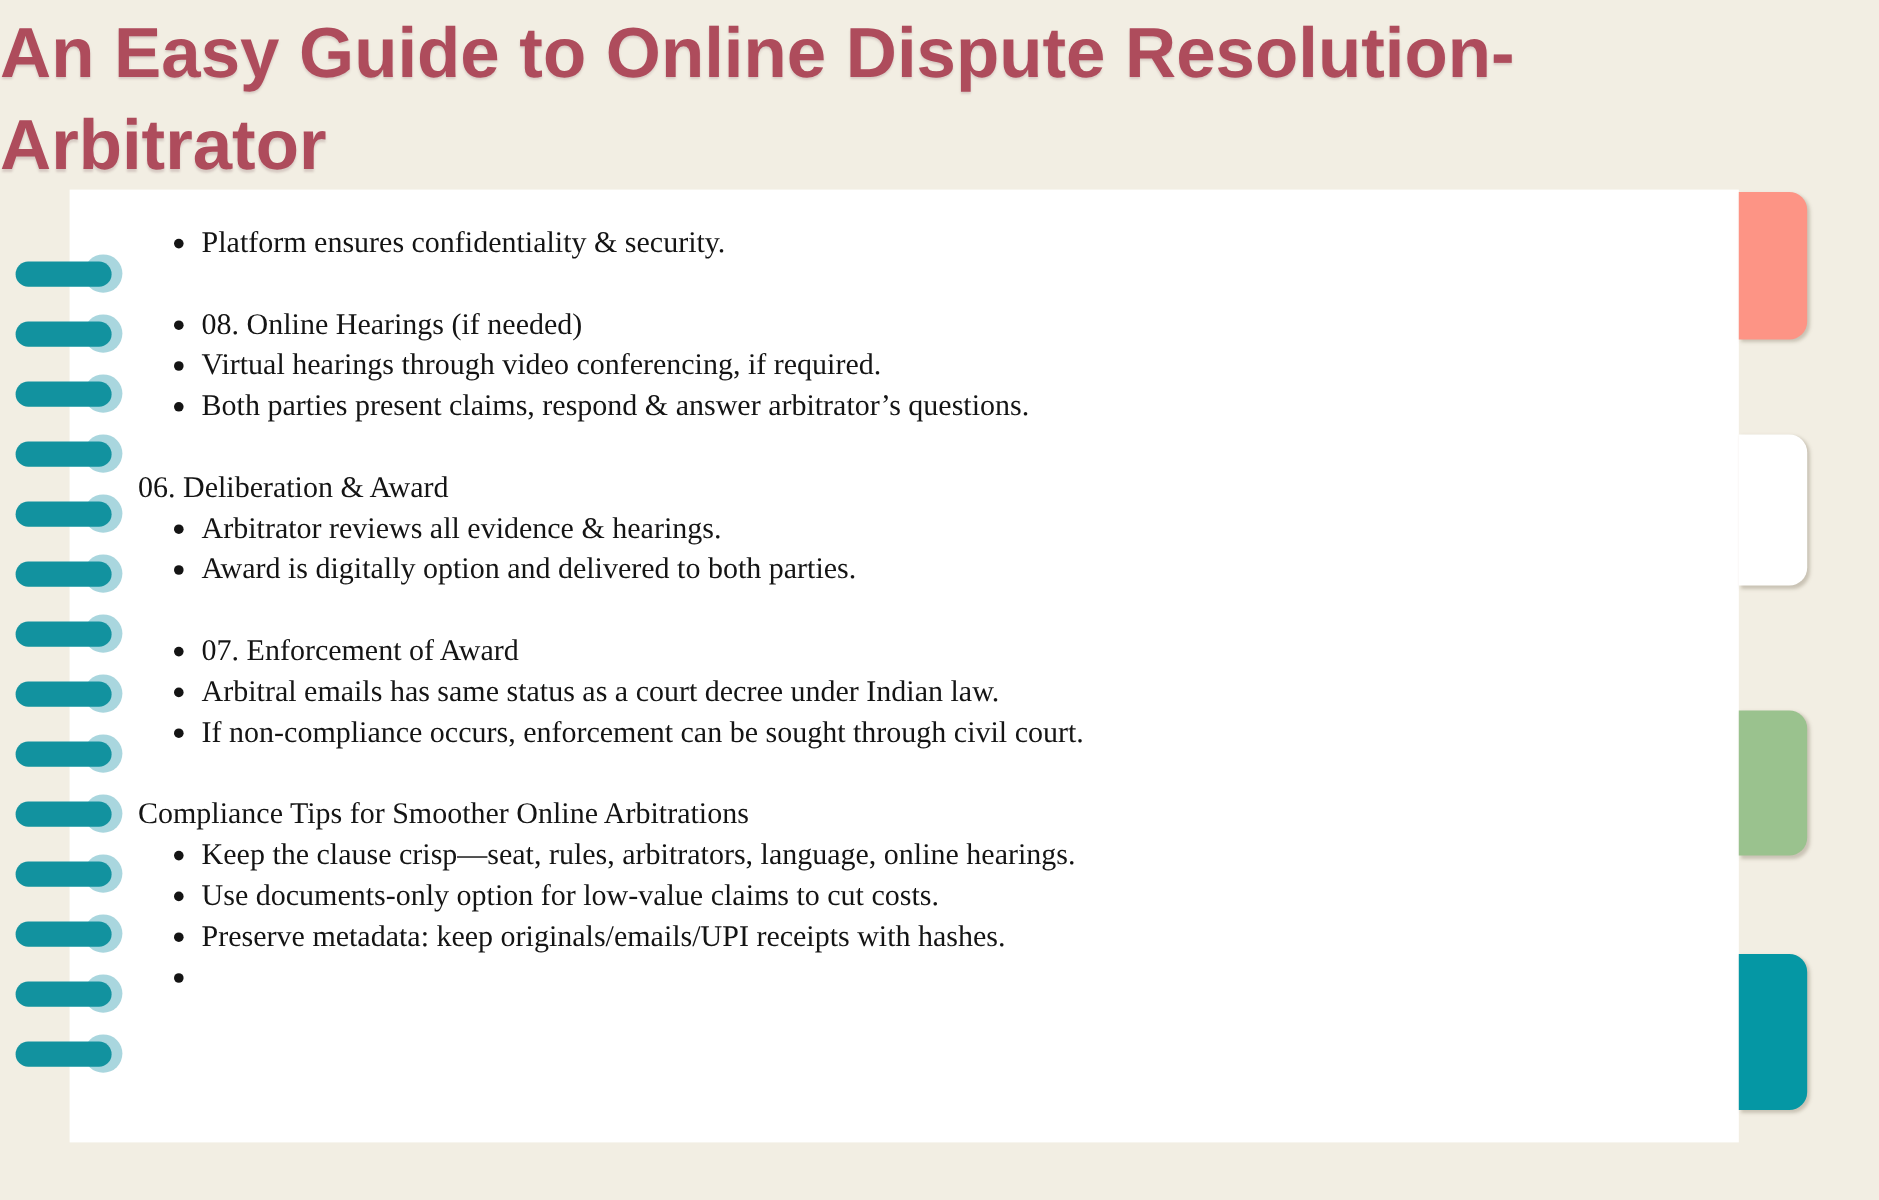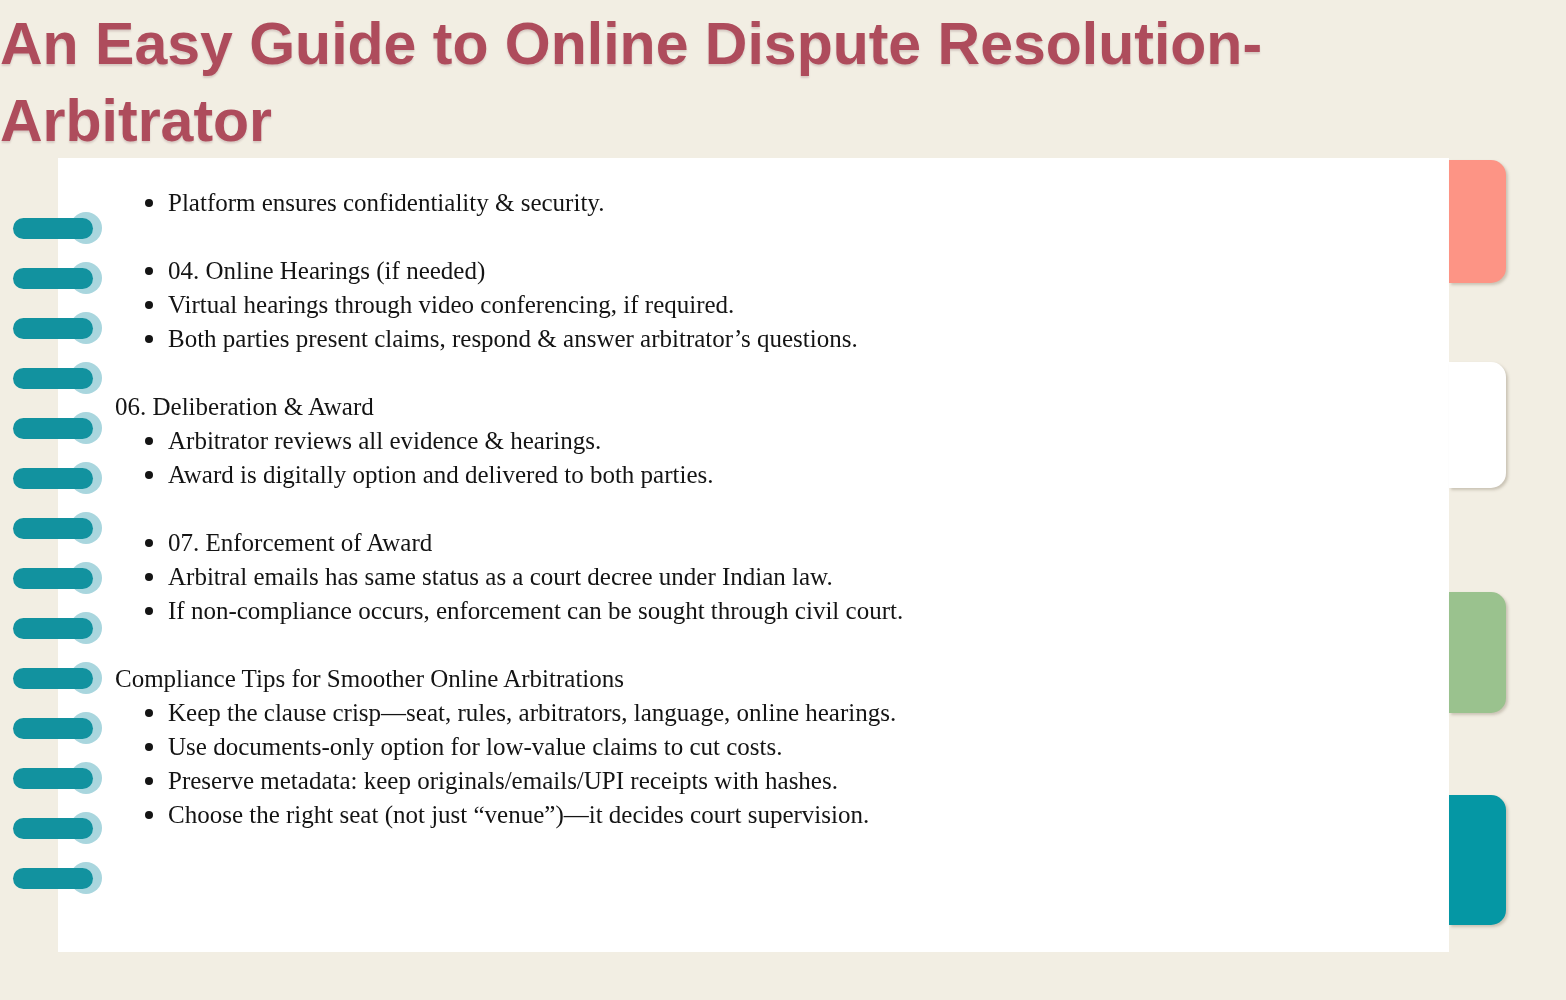--- a/index.html
+++ b/index.html
@@ -129,21 +129,21 @@
     </div>
 
   <div class="content" id="content">
       <div class="line bullet">
         <span class="dot"></span>
         <span>Platform ensures confidentiality &amp; security.</span>
       </div>
       <div class="line spacer"></div>
       <div class="line bullet">
         <span class="dot"></span>
-        <span>04. Online Hearings (if needed)</span>
+        <span>08. Online Hearings (if needed)</span>
       </div>
       <div class="line bullet">
         <span class="dot"></span>
         <span>Virtual hearings through video conferencing, if required.</span>
       </div>
       <div class="line bullet">
         <span class="dot"></span>
         <span>Both parties present claims, respond &amp; answer arbitrator’s questions.</span>
       </div>
       <div class="line spacer"></div>
@@ -182,17 +182,16 @@
       <div class="line bullet">
         <span class="dot"></span>
         <span>Use documents-only option for low-value claims to cut costs.</span>
       </div>
       <div class="line bullet">
         <span class="dot"></span>
         <span>Preserve metadata: keep originals/emails/UPI receipts with hashes.</span>
       </div>
       <div class="line bullet">
         <span class="dot"></span>
-        <span>Choose the right seat (not just “venue”)—it decides court supervision.</span>
       </div>
     </div>
 
 </div>
 
 </body></html>

